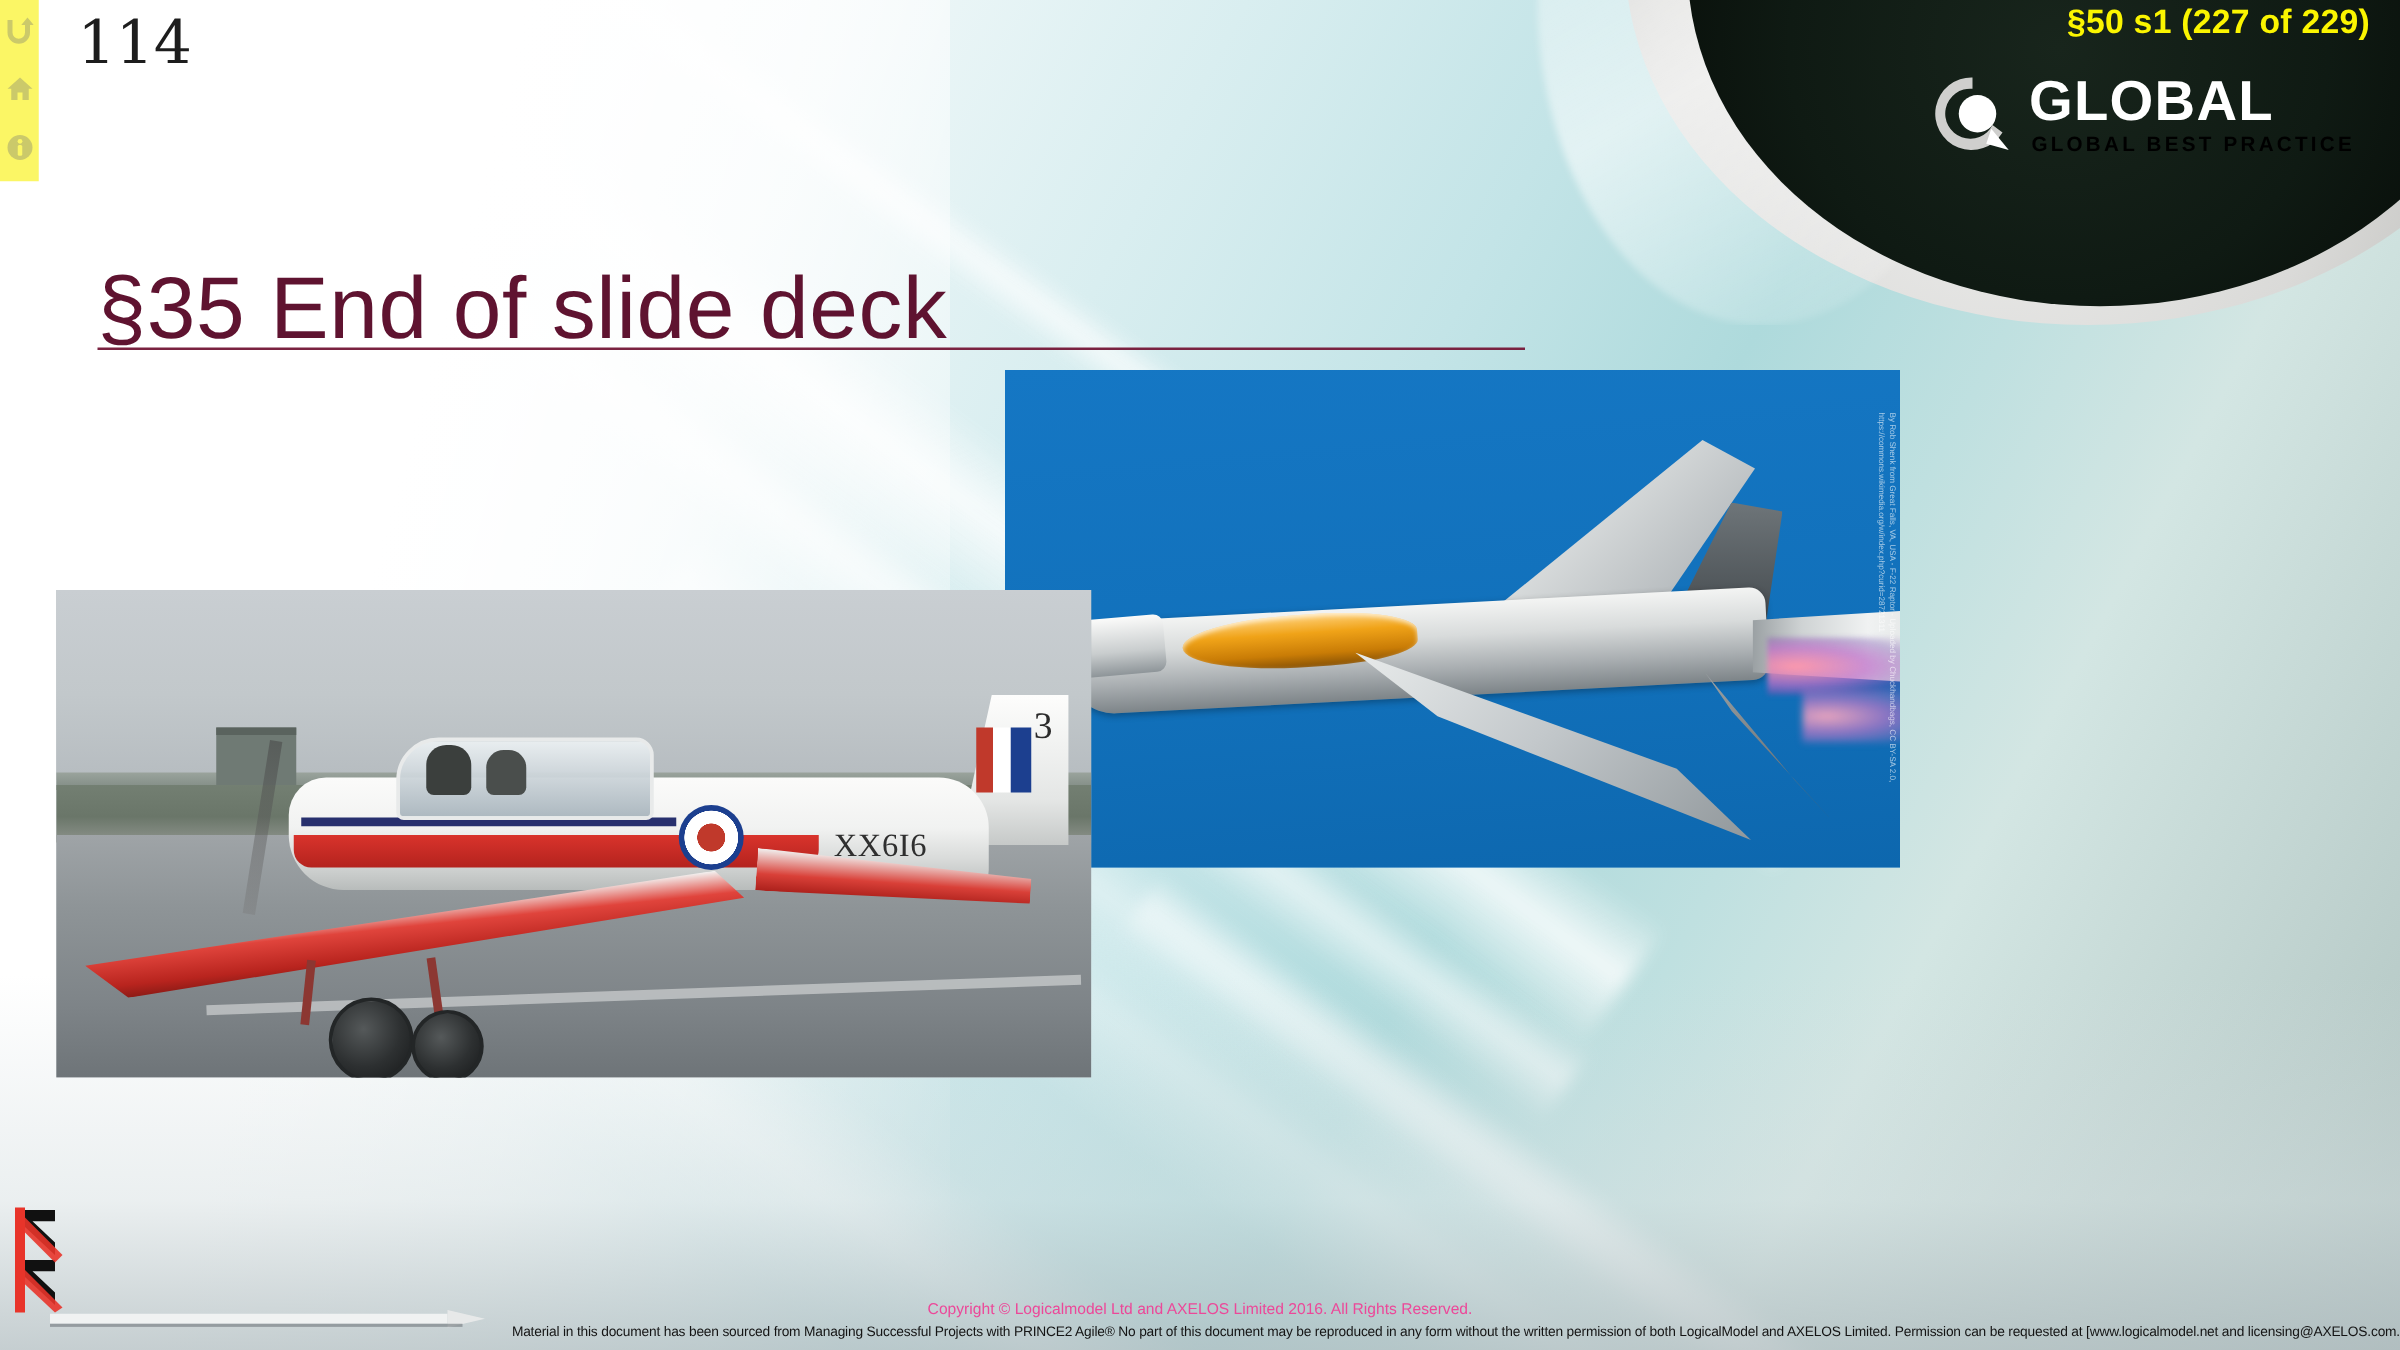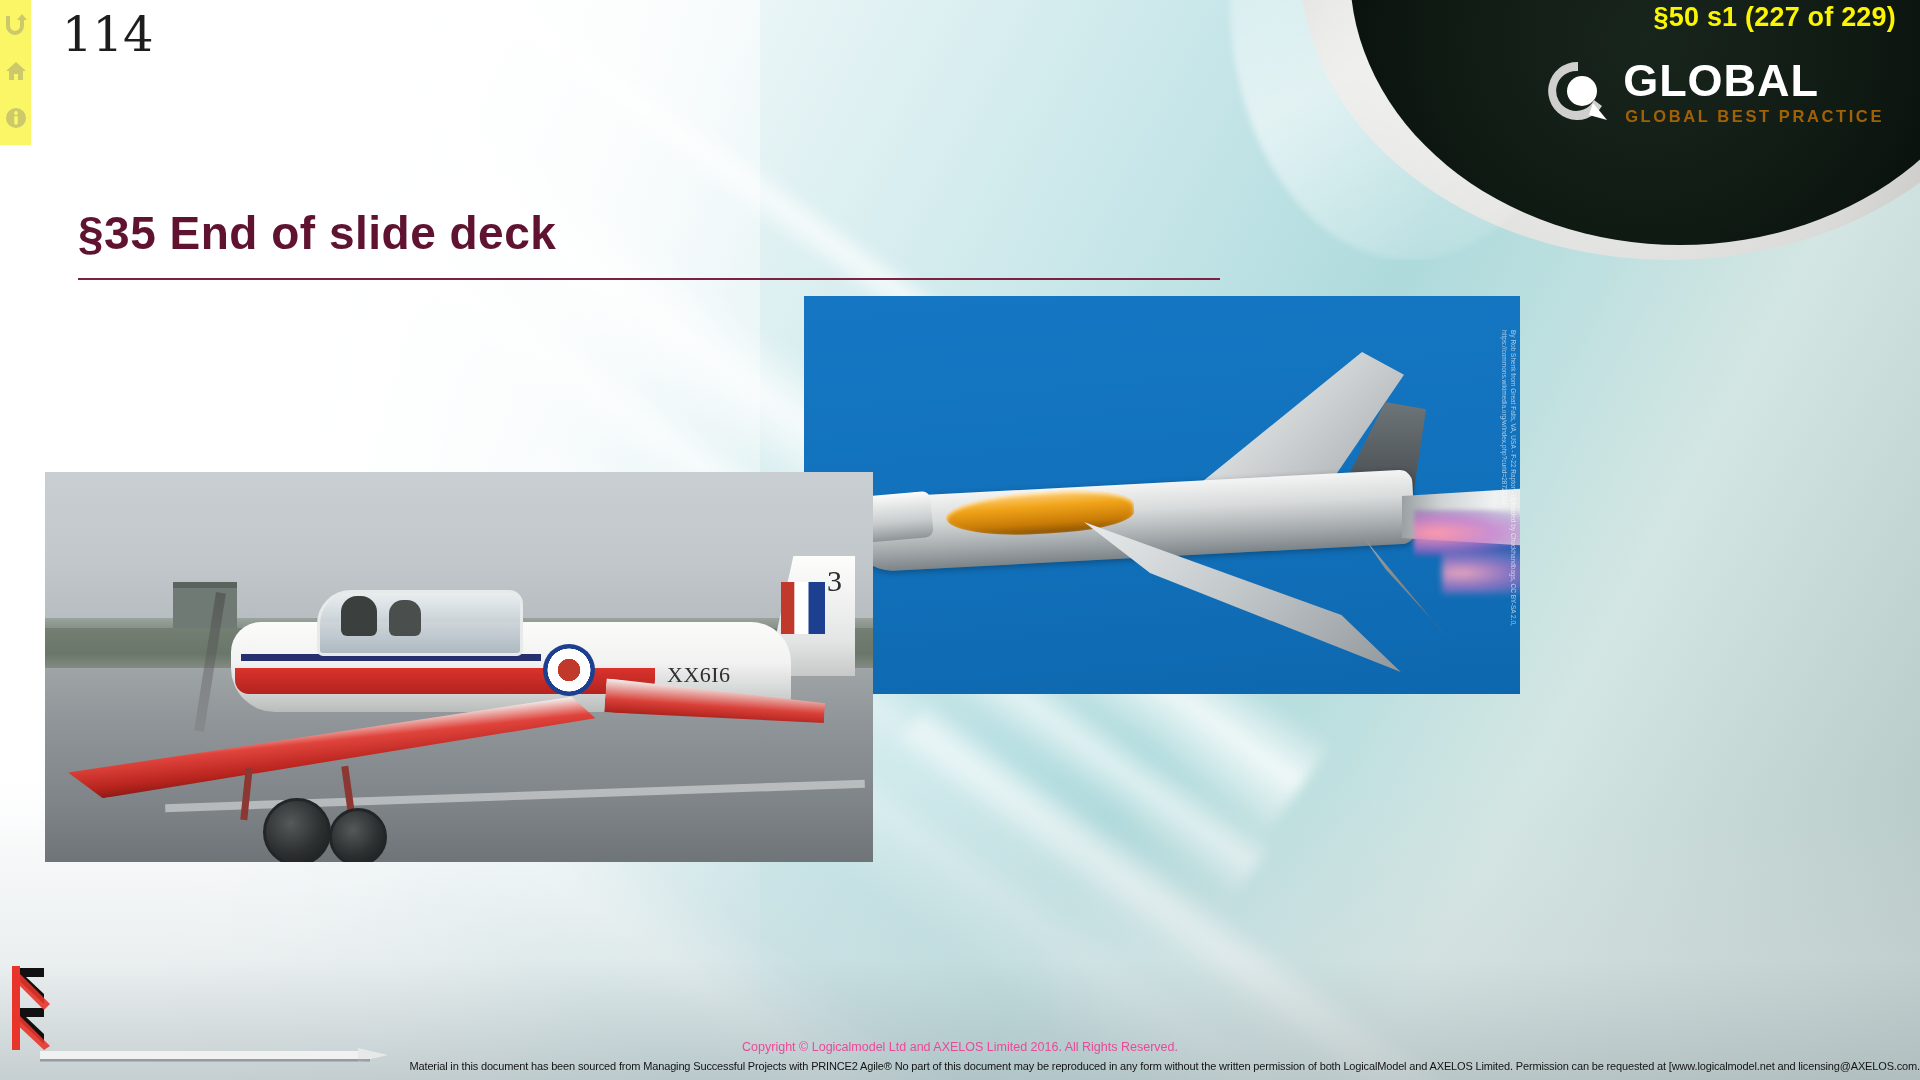--- a/index.html
+++ b/index.html
@@ -117,21 +117,21 @@
   }
   .axelos-mark { width: 66px; height: 66px; display:block; }
   .axelos-text { display: flex; flex-direction: column; line-height: 1; }
   .axelos-name {
     color: #ffffff;
     font-size: 45px;
     font-weight: bold;
     letter-spacing: 1px;
   }
   .axelos-tag {
-    color: #a16207;
+    color: #000000;
     font-size: 16.5px;
     font-weight: bold;
     letter-spacing: 2.6px;
     margin-top: 5px;
     margin-left: 2px;
   }
 
   
   .sidebar {
     position: absolute;
@@ -154,23 +154,23 @@
     font-size: 48px;
     color: #1d1d1d;
     font-family: "DejaVu Serif", serif;
     z-index: 10;
   }
 
   
   .slide-title {
     position: absolute;
     left: 78px; top: 206px;
-    font-size: 46px;
+    font-size: 70px;
     color: #5f1330;
-    font-weight: bold;
+    font-weight: normal;
     letter-spacing: .5px;
     white-space: nowrap;
     z-index: 10;
   }
   .title-rule {
     position: absolute;
     left: 78px; top: 278px;
     width: 1142px; height: 2px;
     background: #7a2240;
     z-index: 10;
@@ -332,21 +332,21 @@
   .bd-flag {
     position:absolute; left:736px; top:110px; width:44px; height:52px;
     background: linear-gradient(to right,#c0392b 0%, #c0392b 30%, #ffffff 31%, #ffffff 62%, #1c3f8f 63%, #1c3f8f 100%);
   }
   .bd-tailnum {
     position:absolute; left:782px; top:92px;
     font-size: 30px; color:#2b2b2b; font-family:"Liberation Serif", serif;
   }
   .bd-reg {
     position:absolute; left:622px; top:190px;
-    font-size: 22px; color:#2f2f2f; letter-spacing:.5px;
+    font-size: 26px; color:#2f2f2f; letter-spacing:.5px;
     font-family:"Liberation Serif", serif;
   }
   .bd-wing {
     position:absolute; left:22px; top:250px; width:530px; height:52px;
     background: linear-gradient(to bottom,#f3f4f3 0%, #e0443c 36%, #b8241e 80%, #8d1b16 100%);
     transform: rotate(-6deg);
     clip-path: polygon(0% 44%, 96% 0%, 100% 46%, 6% 100%);
   }
   .bd-wing-r {
     position:absolute; left:560px; top:214px; width:220px; height:34px;

